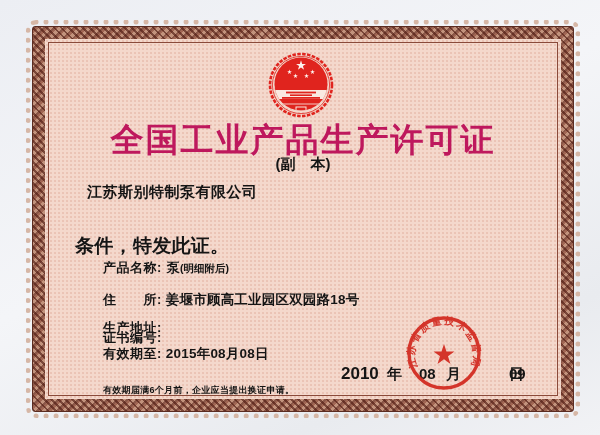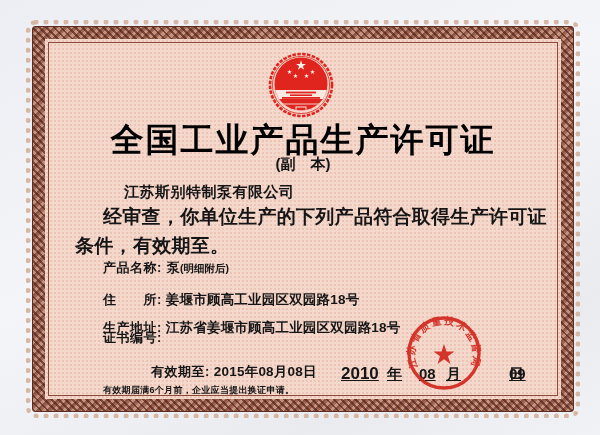--- a/index.html
+++ b/index.html
@@ -19,33 +19,33 @@
   }
   .paper {
     position:absolute; inset:14px; background-color:#f4d8cc;
     background-image:radial-gradient(circle, rgba(213,148,126,.45) .6px, transparent .9px);
     background-size:4px 4px;
   }
   .inner-line { position:absolute; inset:17px; border:1px solid #8a4a3a; }
   .abs { position:absolute; }
   .emblem { left:232px; top:27px; width:76px; height:70px; }
   .title { left:0; right:0; top:93px; text-align:center; font-size:33px; font-weight:900;
-           letter-spacing:2px; color:#000000; }
+           letter-spacing:2px; color:#be185d; }
   .subtitle { left:0; right:0; top:130px; text-align:center; font-size:15px; font-weight:700; }
-  .company { left:56px; top:158px; font-size:15px; font-weight:700; letter-spacing:.5px;margin-left:37px; }
+  .company { left:56px; top:158px; font-size:15px; font-weight:700; letter-spacing:.5px; }
   .stmt1 { left:72px; top:179px; font-size:19px; font-weight:800; letter-spacing:.3px; }
   .stmt2 { left:44px; top:208px; font-size:19px; font-weight:800; letter-spacing:.3px; }
   .row { position:absolute; left:72px; display:flex; align-items:baseline; white-space:nowrap; }
   .row .lbl { font-size:13px; font-weight:800; letter-spacing:.5px; }
   .row .val { font-size:13.5px; font-weight:700; margin-left:4px; letter-spacing:.2px; }
   .row .note { font-size:10.5px; font-weight:700; }
-  .r0 { top:234px; } .r1 { top:266px; } .r2 { top:294px; } .r3 { top:304px; } .r4 { top:338px;margin-left:48px; }
+  .r0 { top:234px; } .r1 { top:266px; } .r2 { top:294px; } .r3 { top:304px; } .r4 { top:320px; }
   .r0 .val { font-size:13px; margin-left:5px; }
   .fineprint { left:72px; top:359px; font-size:9px; font-weight:700; letter-spacing:.3px;text-align:center; }
-  .d { top:340px; font-size:15px; font-weight:800;text-decoration:underline; }
+  .d { top:340px; font-size:15px; font-weight:800; }
   .d-year { left:310px; top:339px; font-size:17px; }
   .d-yu { left:356px; } .d-month { left:388px; } .d-mu { left:415px; }
   .d-day { left:478px; } .d-du { left:478px; }
   .seal { left:374px; top:289px; width:78px; height:78px; opacity:.92; }
 </style>
 </head>
 <body>
 
 <div class="certificate">
   <div class="lace"></div>
@@ -76,35 +76,33 @@
       <use href="#star" transform="translate(26.5,20) scale(2.5)"></use>
       <use href="#star" transform="translate(32.5,24) scale(2.5)"></use>
       <use href="#star" transform="translate(43.5,24) scale(2.5)"></use>
       <use href="#star" transform="translate(49.5,20) scale(2.5)"></use>
     </g>
   </svg>
 
   <h1 class="abs title">全国工业产品生产许可证</h1>
   <div class="abs subtitle">(副　本)</div>
   <div class="abs company">江苏斯别特制泵有限公司</div>
-  <div class="abs stmt1">经审查，你单位生产的下列产品符合取得生产许可证</div>
-  <div class="abs stmt2">条件，有效期至。</div>
+  <div class="abs stmt2">条件，特发此证。</div>
 
   <div class="row r0">
     <span class="lbl">产品名称:</span>
     <span class="val">泵</span>
     <span class="note">(明细附后)</span>
   </div>
   <div class="row r1">
     <span class="lbl">住　　所:</span>
     <span class="val">姜堰市顾高工业园区双园路18号</span>
   </div>
   <div class="row r2">
     <span class="lbl">生产地址:</span>
-    <span class="val">江苏省姜堰市顾高工业园区双园路18号</span>
   </div>
   <div class="row r3">
     <span class="lbl">证书编号:</span>
   </div>
   <div class="row r4">
     <span class="lbl">有效期至:</span>
     <span class="val">2015年08月08日</span>
   </div>
 
   <div class="abs fineprint">有效期届满6个月前，企业应当提出换证申请。</div>

